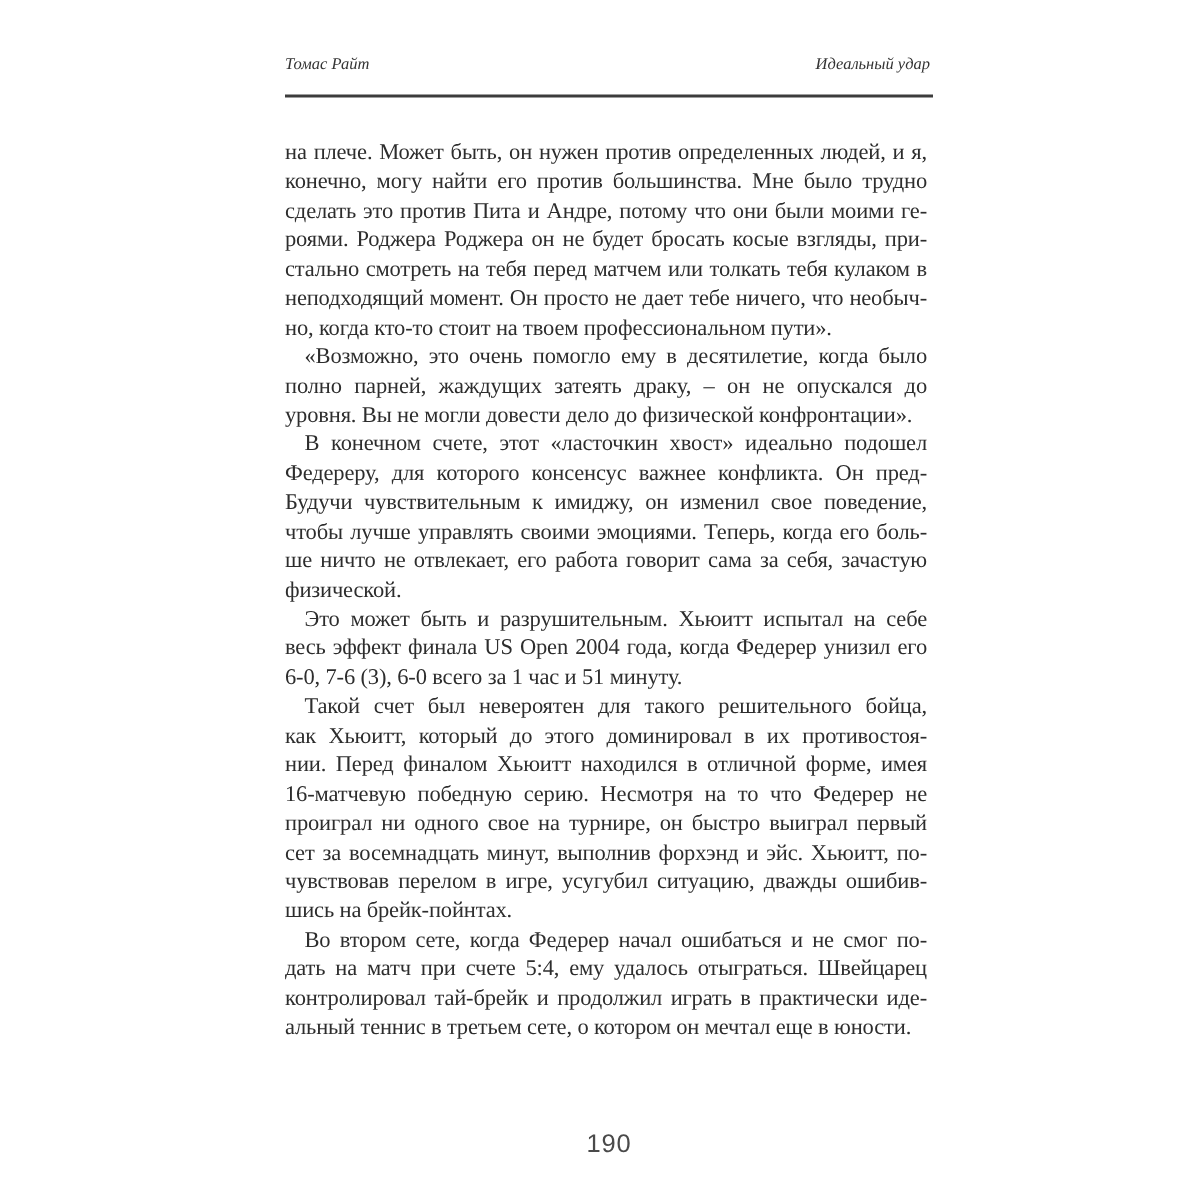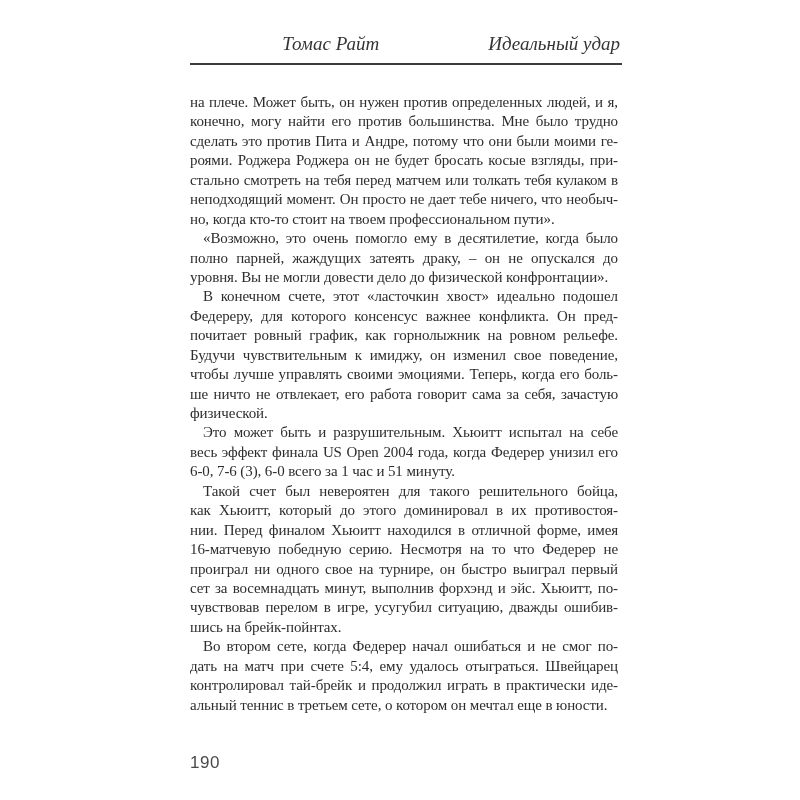--- a/index.html
+++ b/index.html
@@ -16,24 +16,24 @@
     height: 800px;
     background: #ffffff;
     overflow: hidden;
   }
   .running-head {
     position: absolute;
     top: 35px;
     left: 190px;
     width: 430px;
     display: flex;
-    justify-content: flex-end;
-    gap: 109px;
+    justify-content: space-between;
+    gap: 60px;
     font-style: italic;
-    font-size: 19px;
+    font-size: 11px;
     line-height: 17px;
     color: #343434;
     white-space: nowrap;
   }
   .rule {
     position: absolute;
     top: 63px;
     left: 190px;
     width: 432px;
     height: 1.6px;
@@ -57,20 +57,21 @@
     text-align-last: justify;
     white-space: normal;
   }
   .line.last { text-align-last: left; }
   .line.first-indent { text-indent: 13px; }
   .page-number {
     position: absolute;
     top: 753px;
     left: 190px;
     width: 432px;
+    text-align: center;
     font-family: "Liberation Sans", "DejaVu Sans", sans-serif;
     font-size: 17px;
     letter-spacing: 0.5px;
     color: #4a4a4a;
   }
 </style>
 </head>
 <body>
 
 <div class="page">
@@ -90,21 +91,20 @@
         <div class="line last">но, когда кто-то стоит на твоем профессиональном пути».</div>
       </div>
       <div class="para">
         <div class="line first-indent">«Возможно, это очень помогло ему в десятилетие, когда было</div>
         <div class="line">полно парней, жаждущих затеять драку, – он не опускался до такого</div>
         <div class="line last">уровня. Вы не могли довести дело до физической конфронтации».</div>
       </div>
       <div class="para">
         <div class="line first-indent">В конечном счете, этот «ласточкин хвост» идеально подошел</div>
         <div class="line">Федереру, для которого консенсус важнее конфликта. Он пред-</div>
-        <div class="line">почитает ровный график, как горнолыжник на ровном рельефе.</div>
         <div class="line">Будучи чувствительным к имиджу, он изменил свое поведение,</div>
         <div class="line">чтобы лучше управлять своими эмоциями. Теперь, когда его боль-</div>
         <div class="line">ше ничто не отвлекает, его работа говорит сама за себя, зачастую</div>
         <div class="line last">физической.</div>
       </div>
       <div class="para">
         <div class="line first-indent">Это может быть и разрушительным. Хьюитт испытал на себе</div>
         <div class="line">весь эффект финала US Open 2004 года, когда Федерер унизил его</div>
         <div class="line last">6-0, 7-6 (3), 6-0 всего за 1 час и 51 минуту.</div>
       </div>

